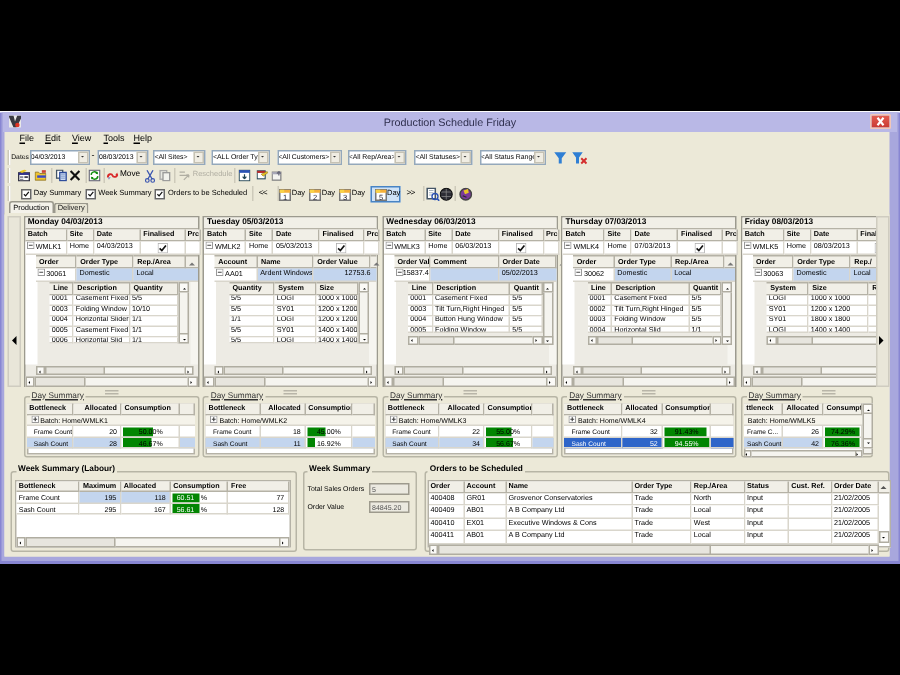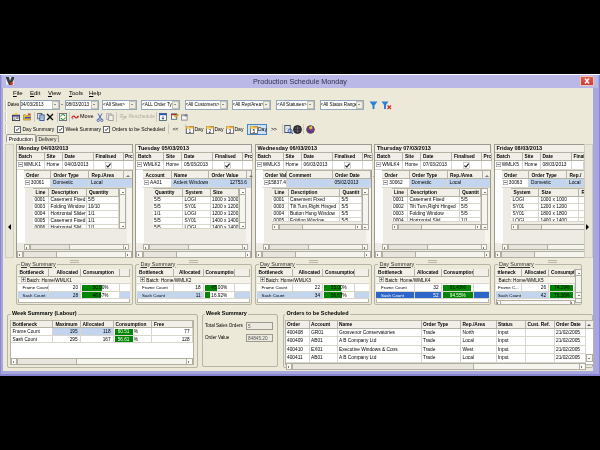--- a/index.html
+++ b/index.html
@@ -1,17 +1,17 @@
 <!DOCTYPE html>
 <html><head><meta charset="utf-8"><style>html,body{margin:0;padding:0;}body{width:600px;height:450px;background:#000;position:relative;overflow:hidden;font-family:"Liberation Sans",sans-serif;-webkit-font-smoothing:antialiased;}</style></head><body>
 <div style="position:absolute;left:0;top:74px;width:600px;height:302px;background:#8886d2;"></div>
 <div style="position:absolute;left:0;top:74px;width:600px;height:1px;background:#fdfdfd;"></div>
 <div style="position:absolute;left:1px;top:75px;width:598px;height:299px;background:#a8a7dd;"></div>
 <div style="position:absolute;left:2px;top:75px;width:596px;height:13px;background:#b9b8e6;"></div>
-<div style="position:absolute;left:0;top:76.5px;width:600px;text-align:center;font-size:7.2px;color:#30304f;">Production Schedule Monday</div>
+<div style="position:absolute;left:0;top:76.5px;width:600px;text-align:center;font-size:7.2px;color:#30304f;">Production Schedule Friday</div>
 <div style="position:absolute;left:6px;top:77px;width:8px;height:8px;background:#e8e8e8;">
     <svg width="8" height="8" viewBox="0 0 8 8" style="display:block">
       <path d="M0 0 L3 0 L4 4 L5.5 0 L8 0 L8 2 L5 8 L3 8 L0 1 Z" fill="#3a3a42"></path>
       <circle cx="5.6" cy="6.4" r="1.5" fill="#e03424"></circle>
     </svg>
   </div>
 <div style="position:absolute;left:580px;top:76px;width:14px;height:10px;background:linear-gradient(#e35d50,#c93a34);border:1px solid #f2c7b8;box-sizing:border-box;border-radius:1px;">
     <svg width="12" height="8" viewBox="0 0 12 8" style="display:block">
       <path d="M4 1.5 L8 6.5 M8 1.5 L4 6.5" stroke="#fff" stroke-width="1.4"></path>
     </svg>

